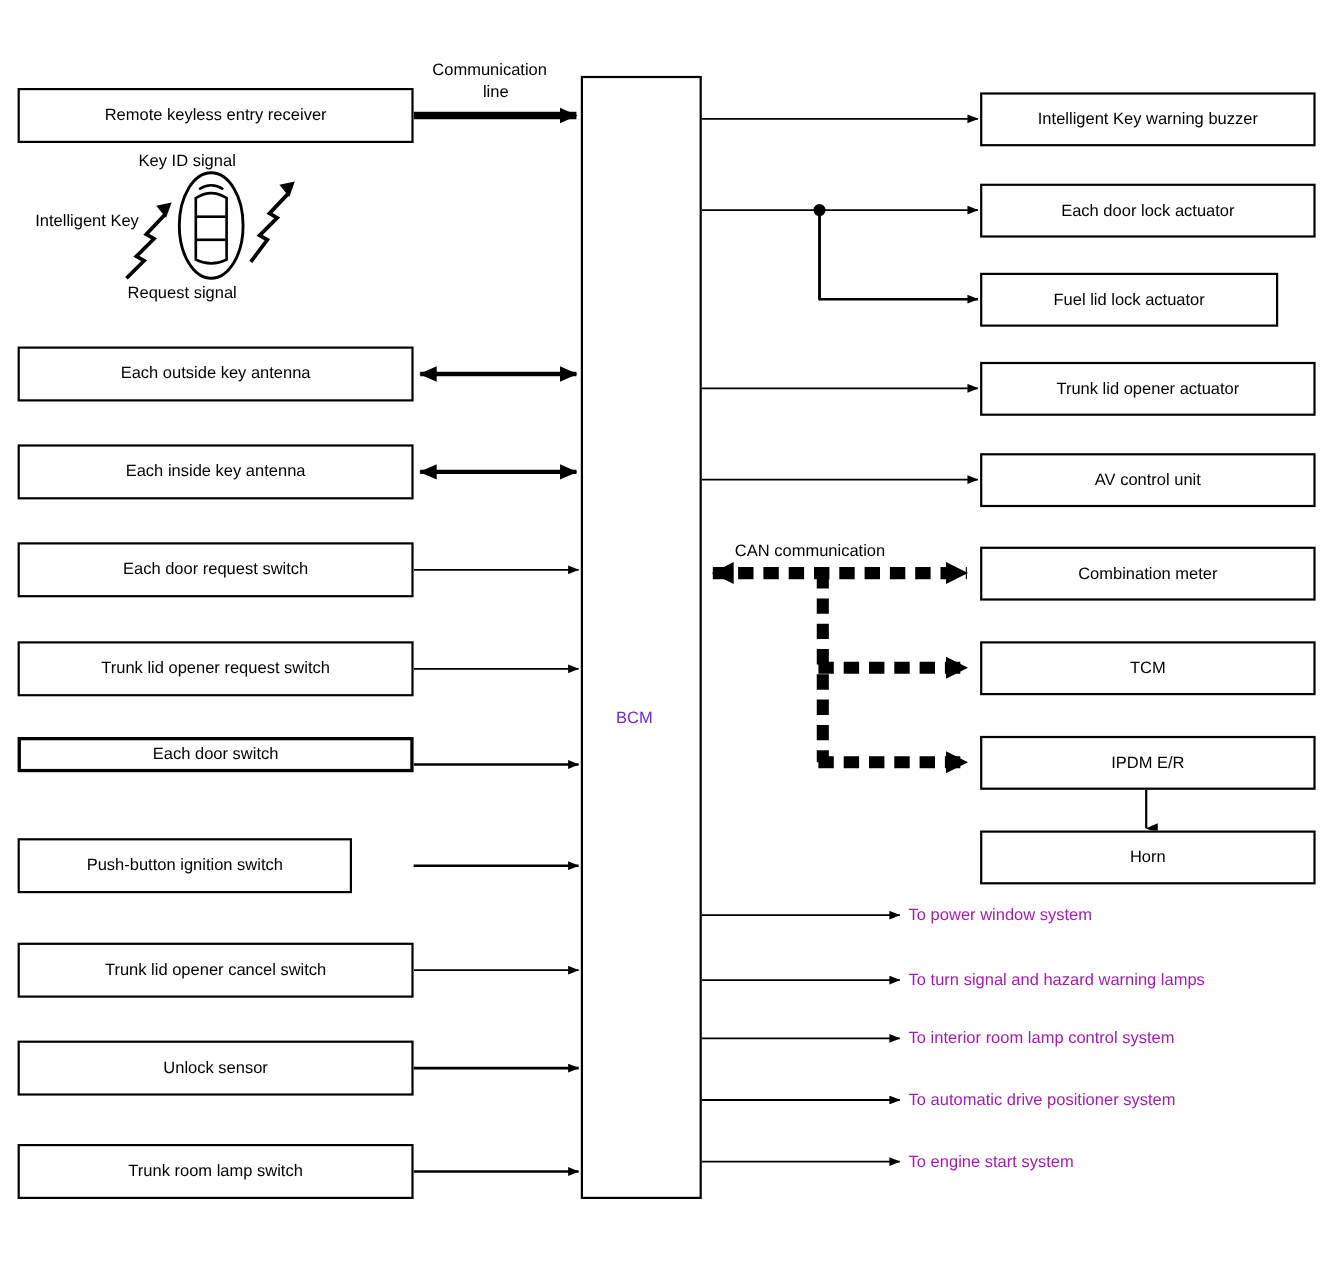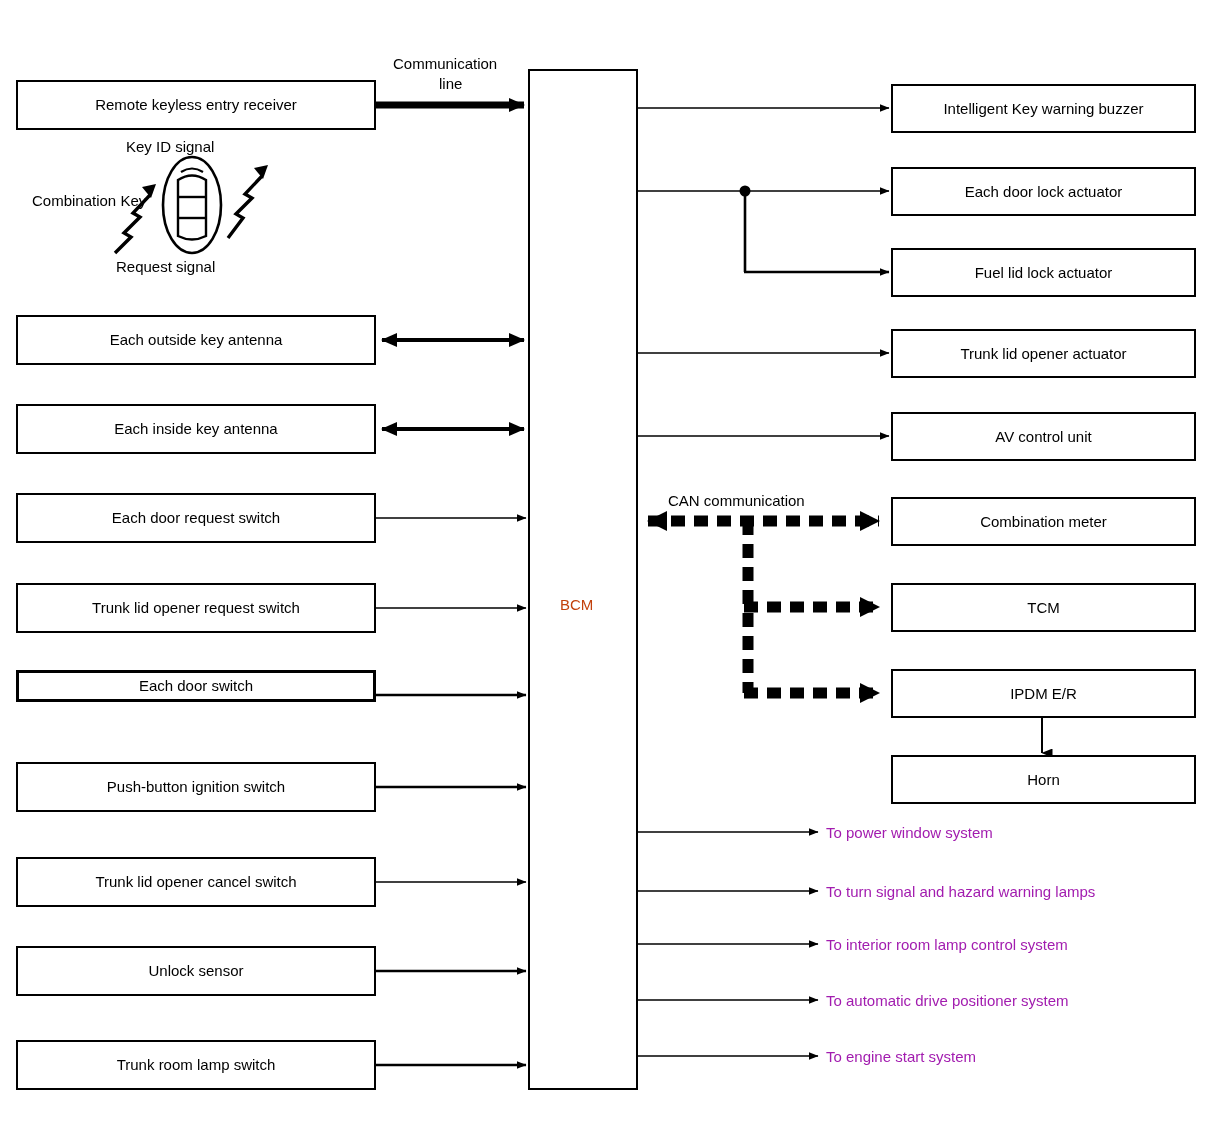--- a/index.html
+++ b/index.html
@@ -42,24 +42,25 @@
   }
   .bcm {
     position: absolute;
     box-sizing: border-box;
     border: 2px solid #000000;
     background: #ffffff;
     z-index: 2;
   }
   .bcm-label {
     position: absolute;
-    color: #c2410c;
+    color: #6d28d9;
     font-size: 15px;
     z-index: 4;
     white-space: nowrap;
+    margin-top: 48px;
   }
   .freetext {
     position: absolute;
     color: #000000;
     font-size: 15px;
     z-index: 4;
     white-space: nowrap;
   }
   .freetext.centered {
     text-align: center;
@@ -218,40 +219,40 @@
   </div>
   <div class="node" style="left:16px; top:493px; width:360px; height:50px;">
     <span>Each door request switch</span>
   </div>
   <div class="node" style="left:16px; top:583px; width:360px; height:50px;">
     <span>Trunk lid opener request switch</span>
   </div>
   <div class="node thick" style="left:16px; top:670px; width:360px; height:32px;">
     <span>Each door switch</span>
   </div>
-  <div class="node" style="left:16px; top:762px; width:360px; height:50px;">
+  <div class="node" style="left:16px; top:762px; width:304px; height:50px;">
     <span>Push-button ignition switch</span>
   </div>
   <div class="node" style="left:16px; top:857px; width:360px; height:50px;">
     <span>Trunk lid opener cancel switch</span>
   </div>
   <div class="node" style="left:16px; top:946px; width:360px; height:50px;">
     <span>Unlock sensor</span>
   </div>
   <div class="node" style="left:16px; top:1040px; width:360px; height:50px;">
     <span>Trunk room lamp switch</span>
   </div>
 
   <div class="node" style="left:891px; top:84px; width:305px; height:49px;">
     <span>Intelligent Key warning buzzer</span>
   </div>
   <div class="node" style="left:891px; top:167px; width:305px; height:49px;">
     <span>Each door lock actuator</span>
   </div>
-  <div class="node" style="left:891px; top:248px; width:305px; height:49px;">
+  <div class="node" style="left:891px; top:248px; width:271px; height:49px;">
     <span>Fuel lid lock actuator</span>
   </div>
   <div class="node" style="left:891px; top:329px; width:305px; height:49px;">
     <span>Trunk lid opener actuator</span>
   </div>
   <div class="node" style="left:891px; top:412px; width:305px; height:49px;">
     <span>AV control unit</span>
   </div>
   <div class="node" style="left:891px; top:497px; width:305px; height:49px;">
     <span>Combination meter</span>
@@ -271,16 +272,16 @@
   <div class="ext-label" style="left:826px; top:944px;">To interior room lamp control system</div>
   <div class="ext-label" style="left:826px; top:1000px;">To automatic drive positioner system</div>
   <div class="ext-label" style="left:826px; top:1056px;">To engine start system</div>
 
   <div class="freetext centered" style="left:381px; top:55px;margin-left:12px;">Communication</div>
   <div class="freetext centered" style="left:439px; top:75px;">line</div>
 
   <div class="freetext" style="left:668px; top:492px;">CAN communication</div>
 
   <div class="freetext" style="left:126px; top:138px;">Key ID signal</div>
-  <div class="freetext" style="left:32px; top:192px;">Combination Key</div>
+  <div class="freetext" style="left:32px; top:192px;">Intelligent Key</div>
   <div class="freetext" style="left:116px; top:258px;">Request signal</div>
 
 </div>
 
 </body></html>

